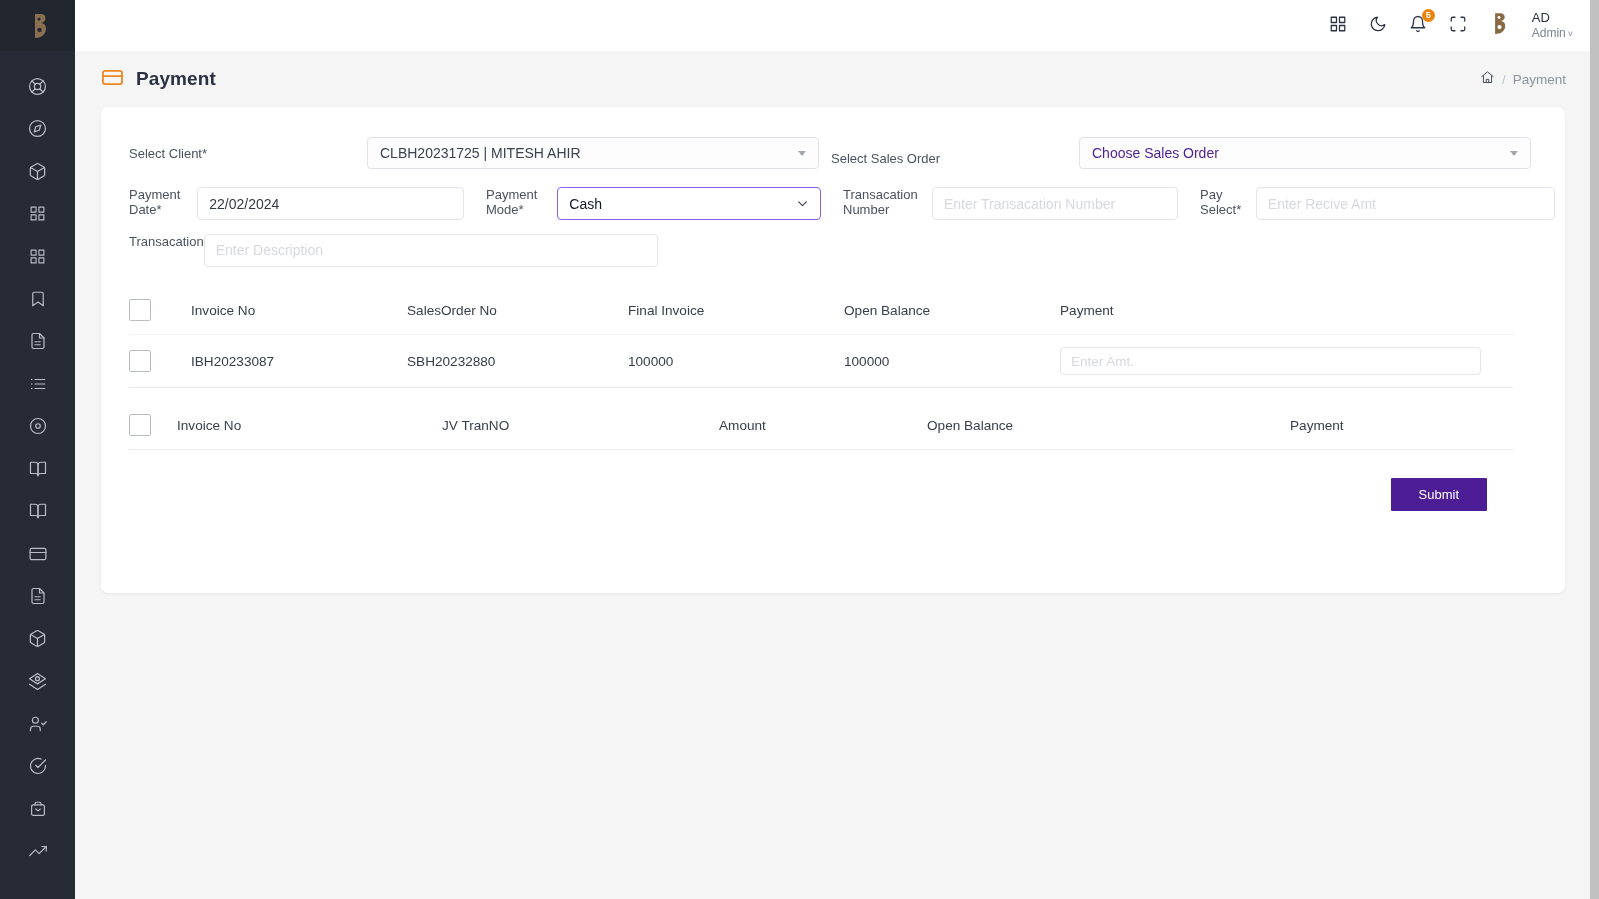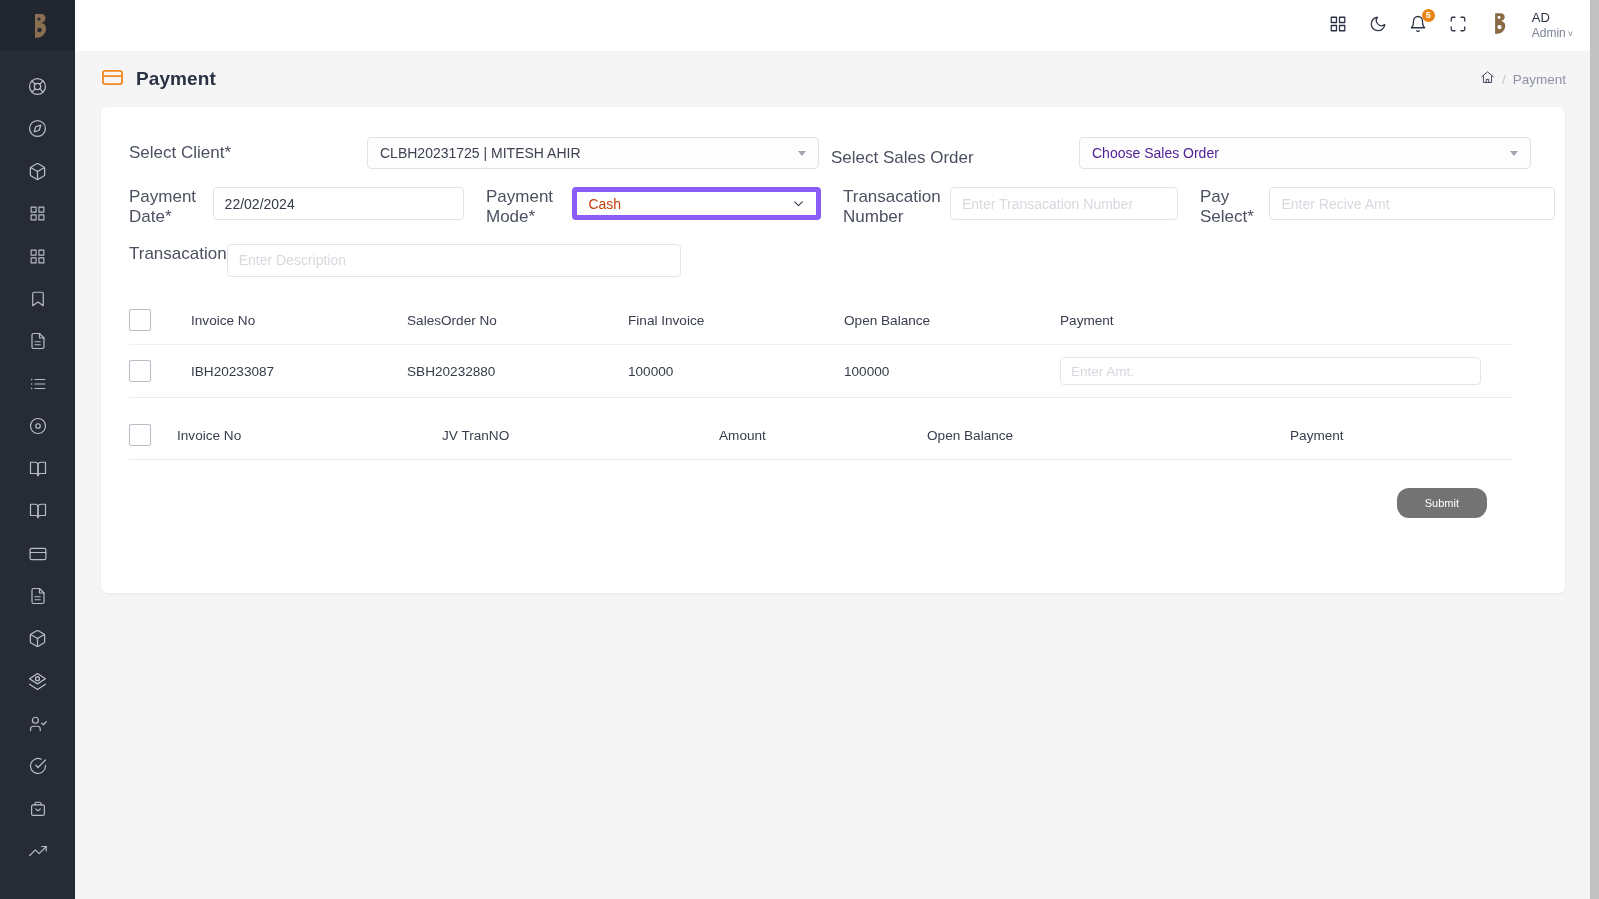--- a/index.html
+++ b/index.html
@@ -86,21 +86,21 @@
   
   .card-wrap { padding: 0 34px 0 26px; flex: 1; min-height: 0; }
   .card {
     background: #fff; border-radius: 7px; height: 486px;
     box-shadow: 0 1px 3px rgba(0,0,0,.06);
     padding: 22px 28px 0 28px; position: relative;
   }
 
   
   .row1 { display: flex; align-items: center; height: 48px; }
-  .lbl { font-size: 17px; color: #4b5160; }
+  .lbl { font-size: 13px; color: #4b5160; }
   .lbl-col { width: 238px; flex: 0 0 238px; }
   .fld-col { width: 452px; flex: 0 0 452px; }
   .gap-col { width: 12px; flex: 0 0 12px; }
 
   .select2 {
     height: 32px; border: 1px solid #dfe2e8; border-radius: 4px;
     background: #fdfdfd; display: flex; align-items: center;
     padding: 0 10px 0 12px; font-size: 14px; color: #3b4150;
     justify-content: space-between; cursor: pointer;
   }
@@ -115,22 +115,22 @@
   .fgroup { display: flex; }
   .fgroup .lbl { margin-bottom: 7px; }
   .inp {
     height: 33px; border: 1px solid #e1e4ea; border-radius: 4px;
     background: #fff; font-size: 14px; color: #343a48;
     padding: 0 11px; font-family: "Liberation Sans", sans-serif;
     width: 100%;
   }
   .inp::placeholder { color: #d7d9de; }
   .native-sel {
-    height: 33px; border: 5px solid #8b5cf6; border-radius: 4px;
-    background: #fff; font-size: 14px; color: #c2410c;
+    height: 33px; border: 1px solid #8b5cf6; border-radius: 4px;
+    background: #fff; font-size: 14px; color: #0f172a;
     padding: 0 11px; width: 100%;
     display: flex; align-items: center; justify-content: space-between;
     cursor: pointer;
   }
   .chev { width: 13px; height: 13px; }
   .chev svg { stroke: #343a48; stroke-width: 2; fill: none;
               stroke-linecap: round; stroke-linejoin: round; }
 
   .w335 { width: 335px; flex: 0 0 335px; }
   .w355 { width: 355px; flex: 0 0 355px; }
@@ -168,22 +168,22 @@
     padding: 0 10px; font-family: "Liberation Sans", sans-serif;
   }
   .amt-inp::placeholder { color: #d6d8de; }
 
   .tbl2 { margin-top: 22px; }
   .tbl2 thead th { border-bottom: 1px solid #e9ebef; padding-bottom: 13px; }
 
   .submit-row { display: flex; justify-content: flex-end; margin-top: 28px;
                 padding-right: 50px; }
   .submit-btn {
-    background: #737373; color: #fff; border: none; border-radius: 12px;
-    font-size: 11px; padding: 9px 28px; cursor: pointer;
+    background: #4c1d95; color: #fff; border: none; border-radius: 1px;
+    font-size: 13px; padding: 9px 28px; cursor: pointer;
     font-family: "Liberation Sans", sans-serif;
   }
 
   
   .scrollbar {
     position: absolute; right: 0; top: 0; width: 9px; height: 899px;
     background: #f1f1f1;
   }
   .scrollthumb {
     position: absolute; right: 0; top: 0; width: 9px; height: 899px;

